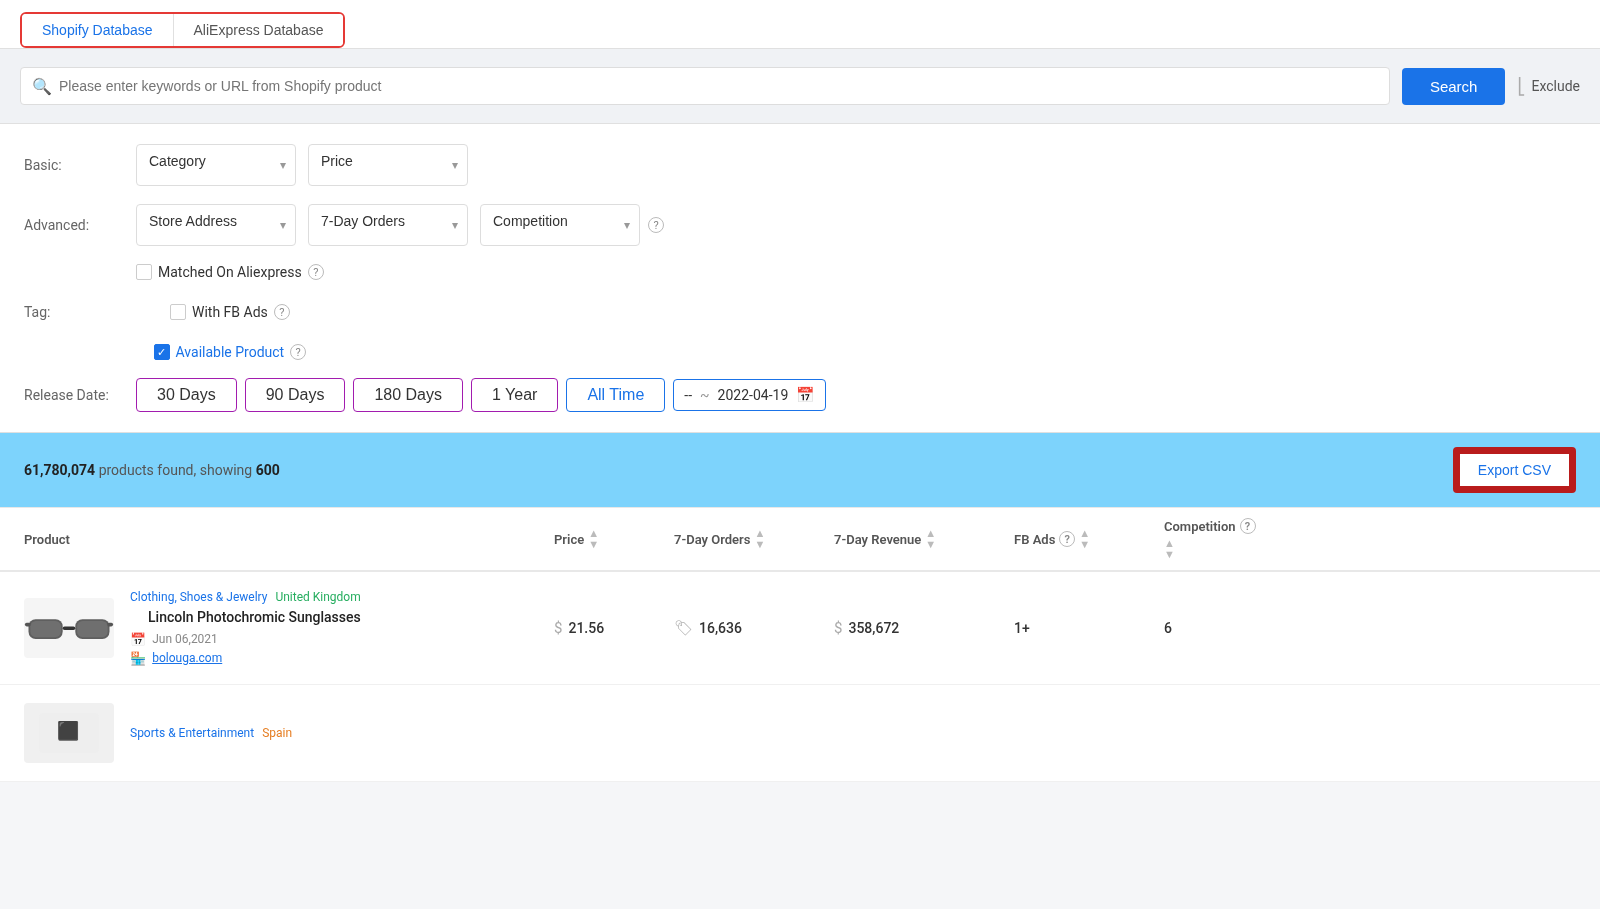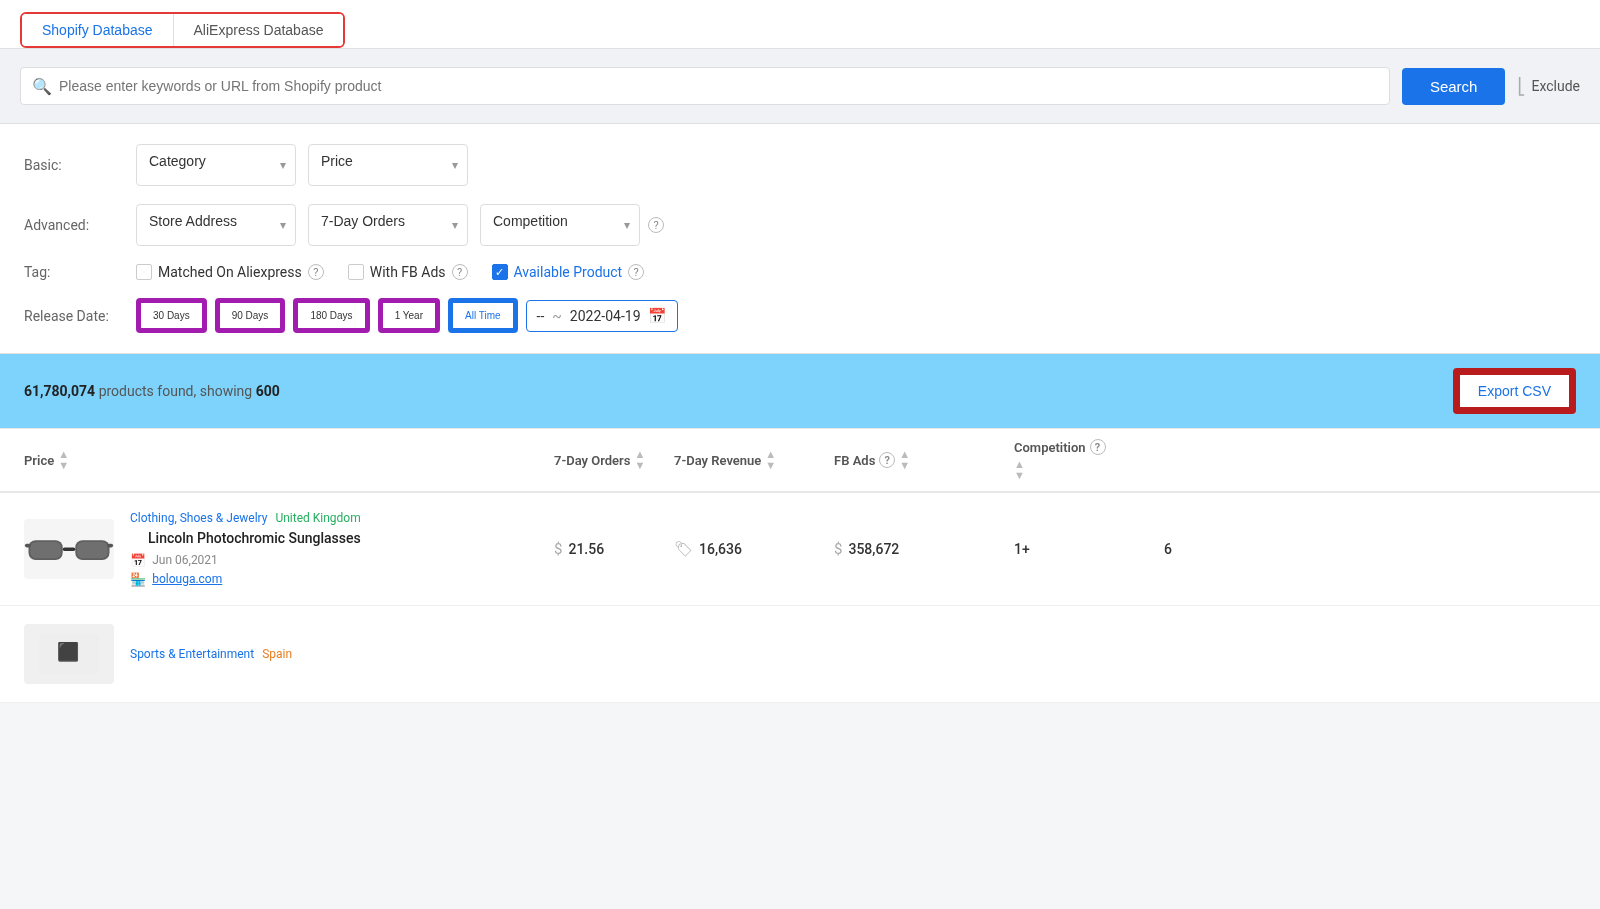--- a/index.html
+++ b/index.html
@@ -121,20 +121,21 @@
       top: 50%;
       transform: translateY(-50%);
       pointer-events: none;
       color: #999;
       font-size: 12px;
     }
     .tag-row {
       display: flex;
       align-items: center;
       gap: 24px;
+      flex-direction: column;
     }
     .tag-item {
       display: flex;
       align-items: center;
       gap: 6px;
       cursor: pointer;
     }
     .checkbox {
       width: 16px;
       height: 16px;
@@ -168,26 +169,26 @@
       color: #888;
       cursor: pointer;
     }
 
     .date-row {
       display: flex;
       align-items: center;
       gap: 8px;
     }
     .date-btn {
-      padding: 7px 12px;
-      border: 5px solid #a21caf;
+      padding: 7px 20px;
+      border: 1px solid #a21caf;
       border-radius: 4px;
       background: #fff;
       color: #333;
-      font-size: 10px;
+      font-size: 16px;
       cursor: pointer;
     }
     .date-btn.active {
       border-color: #1a73e8;
       color: #1a73e8;
       background: #fff;
     }
     .date-range-wrap {
       display: flex;
       align-items: center;
@@ -403,20 +404,23 @@
     <strong>61,780,074</strong>
     <span> products found, showing </span>
     <span class="showing-num">600</span>
   </div>
   <button class="export-csv-btn">Export CSV</button>
 </div>
 
 <div class="table-section">
   <div class="table-header">
     <div class="th">
+      <span>Product</span>
+    </div>
+    <div class="th">
       <span>Price</span>
       <div class="sort-icon">
           <span>▲</span>
           <span>▼</span>
         </div>
     </div>
     <div class="th">
       <span>7-Day Orders</span>
       <div class="sort-icon">
           <span>▲</span>

